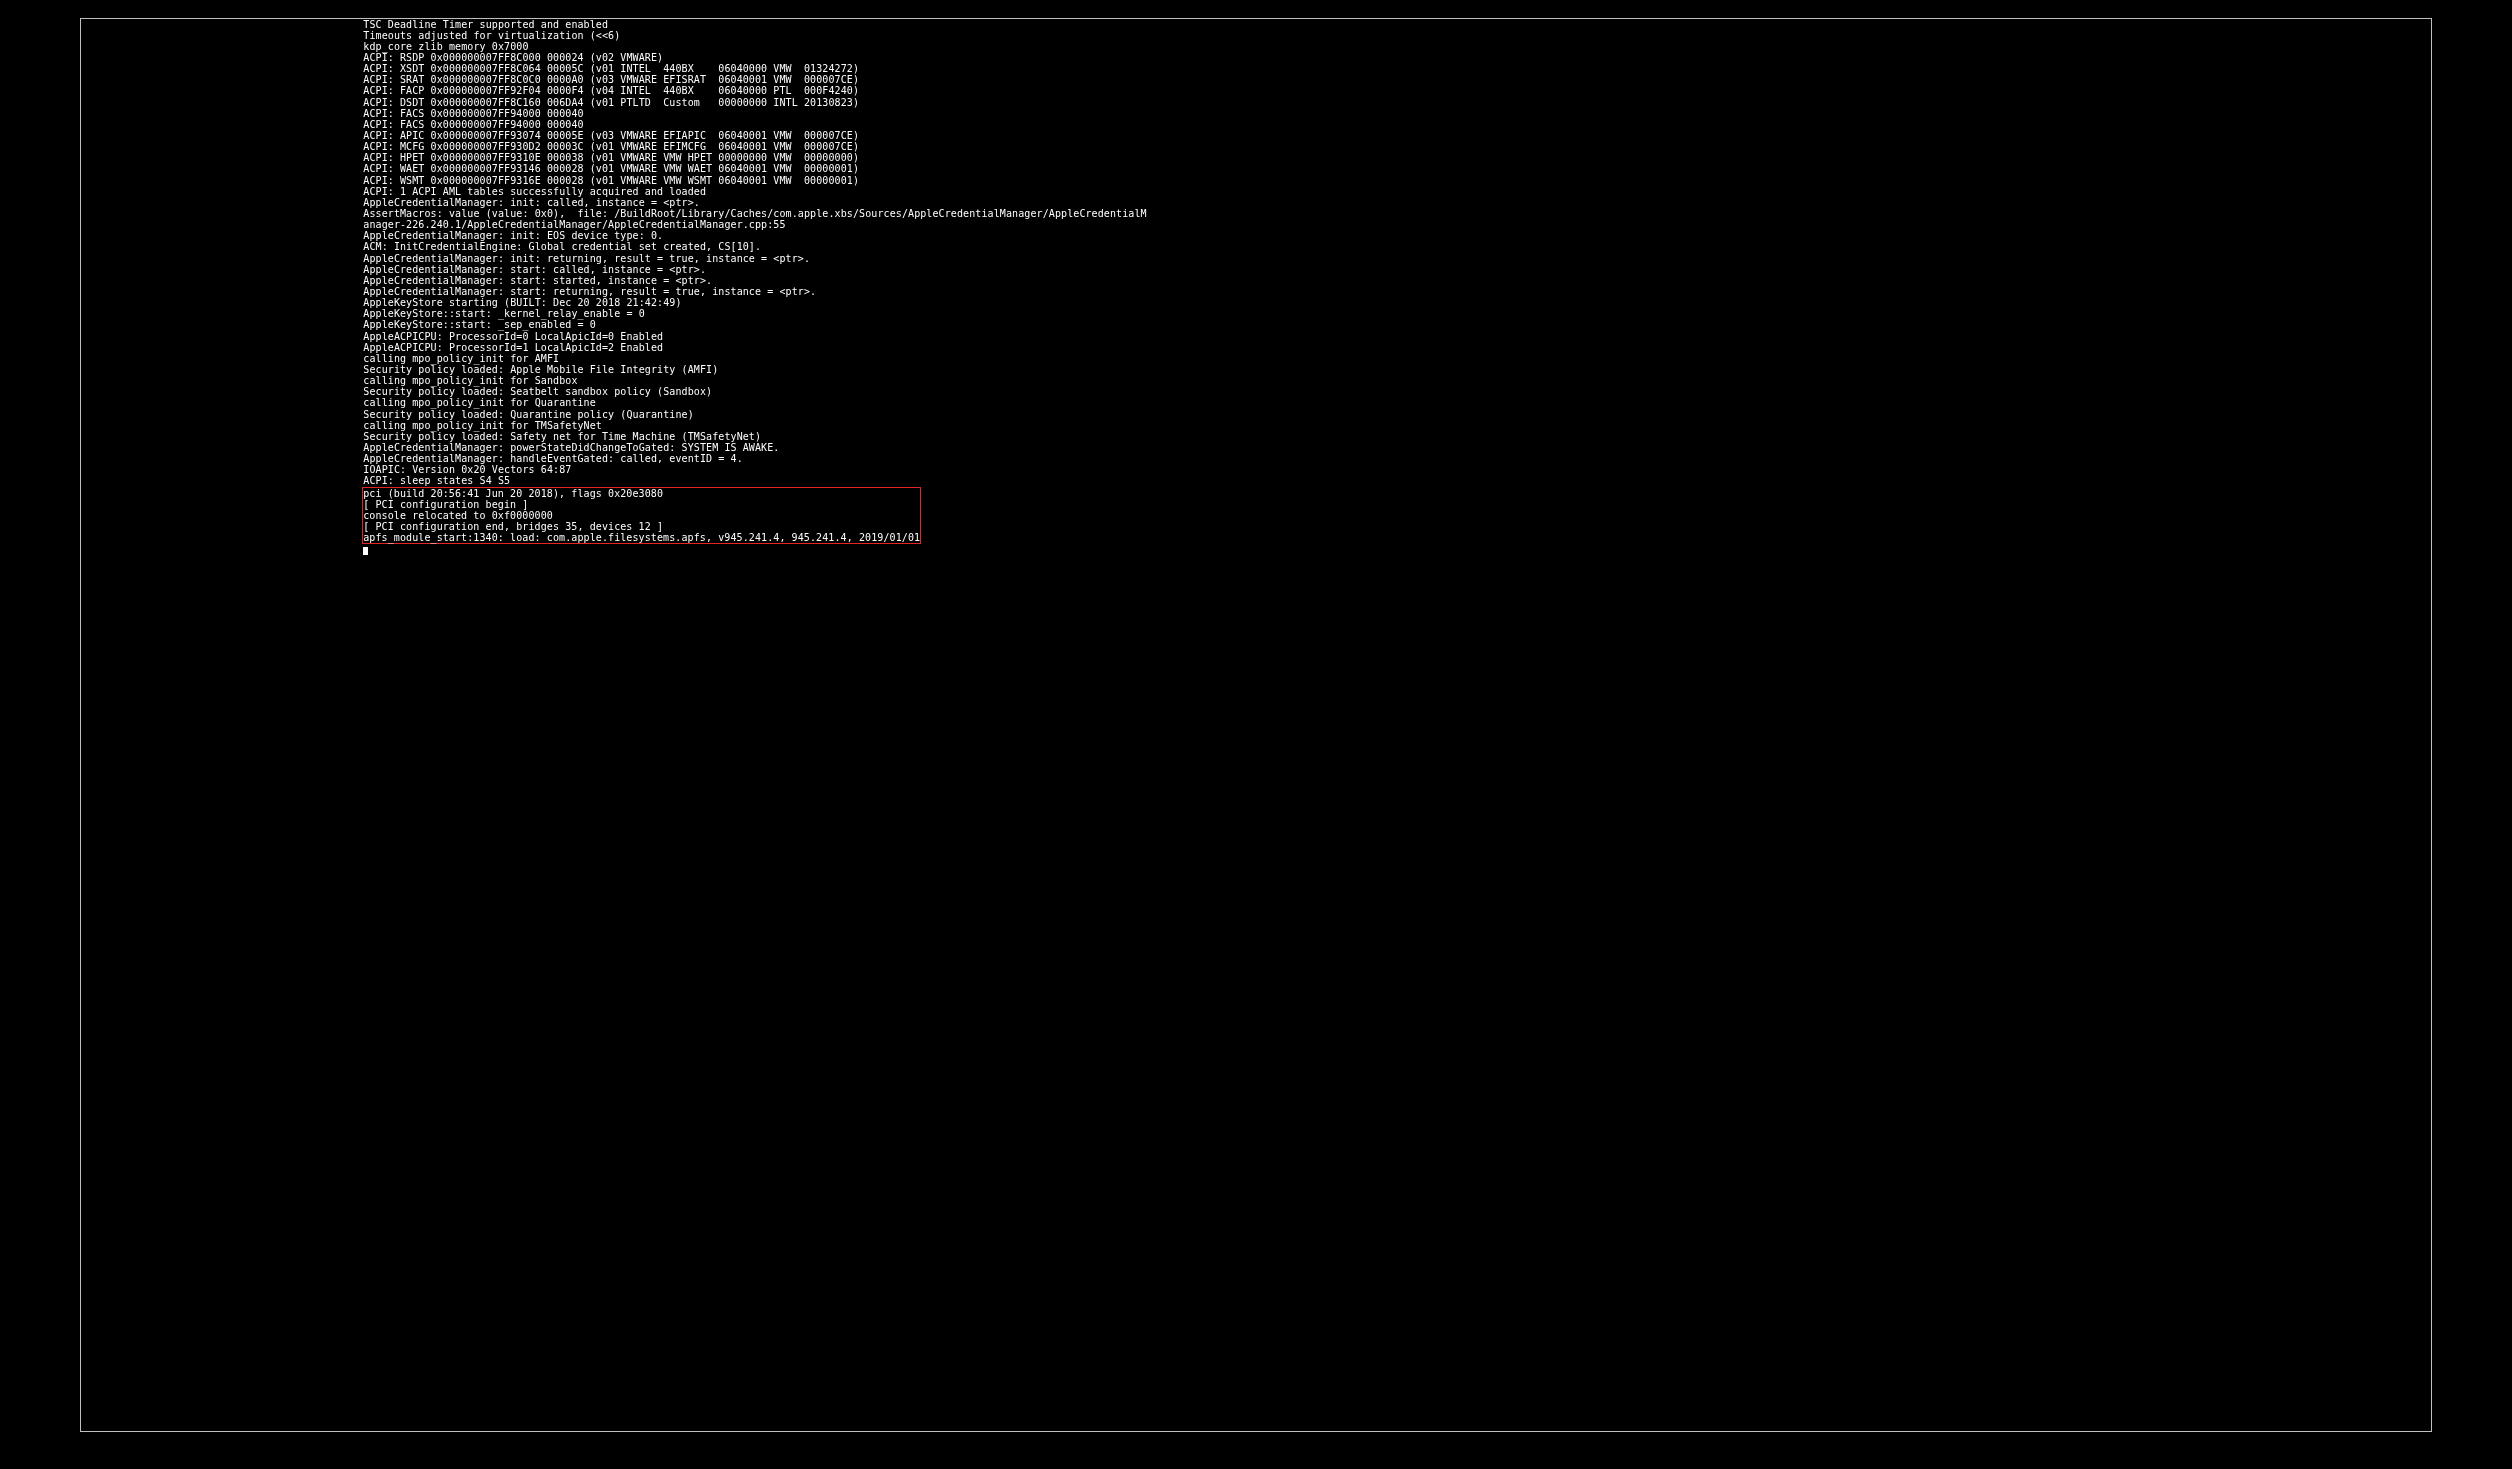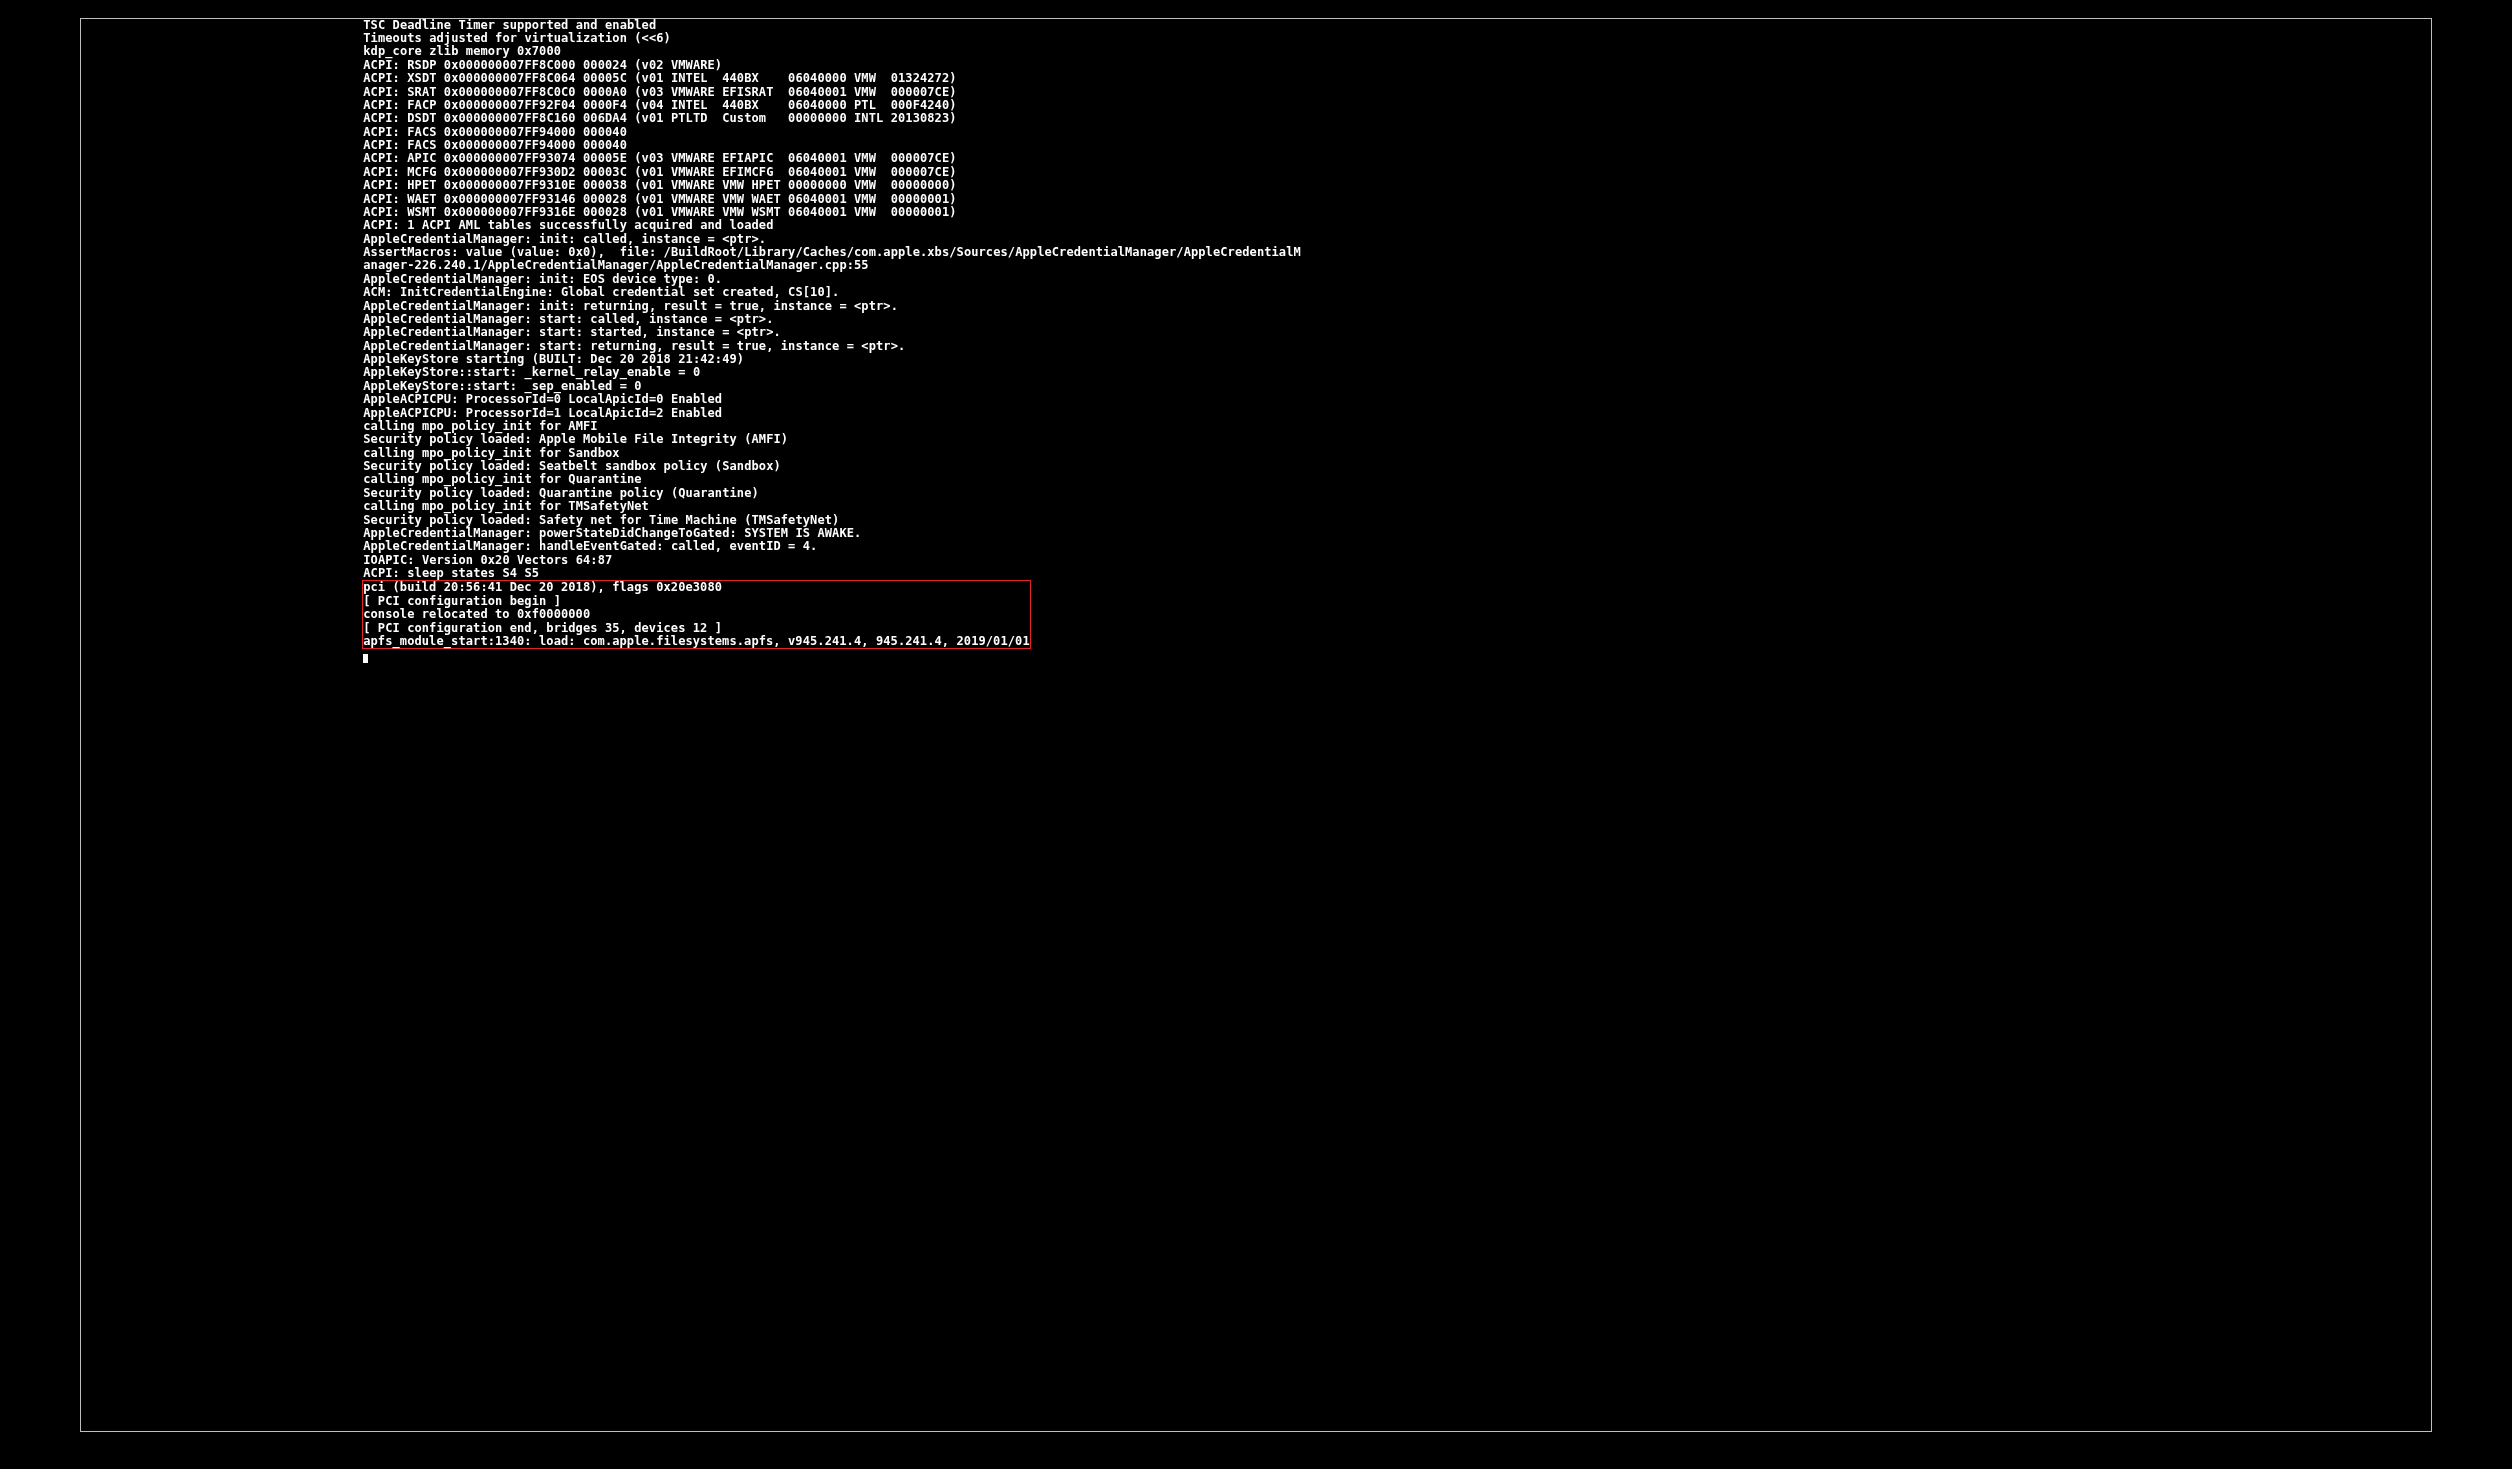--- a/index.html
+++ b/index.html
@@ -25,25 +25,25 @@
     top: 0;
     left: 0;
     right: 0;
     bottom: 0;
     padding: 0;
     box-sizing: border-box;
   }
   .log-area {
     padding-left: 12%;
     font-family: "Andale Mono", "Menlo", "Consolas", "DejaVu Sans Mono", monospace;
-    font-size: 12px;
+    font-size: 10px;
     line-height: 1.115;
     color: #ffffff;
     white-space: pre;
-    font-weight: bold;
+    font-weight: normal;
     letter-spacing: 0.1px;
   }
   .highlight-box {
     border: 1.1px solid #e22424;
     display: inline-block;
     padding: 0 0 0 0;
     margin-left: -1.1px;
     box-sizing: border-box;
   }
   .cursor {
@@ -94,21 +94,21 @@
 Security policy loaded: Apple Mobile File Integrity (AMFI)
 calling mpo_policy_init for Sandbox
 Security policy loaded: Seatbelt sandbox policy (Sandbox)
 calling mpo_policy_init for Quarantine
 Security policy loaded: Quarantine policy (Quarantine)
 calling mpo_policy_init for TMSafetyNet
 Security policy loaded: Safety net for Time Machine (TMSafetyNet)
 AppleCredentialManager: powerStateDidChangeToGated: SYSTEM IS AWAKE.
 AppleCredentialManager: handleEventGated: called, eventID = 4.
 IOAPIC: Version 0x20 Vectors 64:87
-ACPI: sleep states S4 S5</div><span class="highlight-box" id="highlight-block">pci (build 20:56:41 Dec 20 2018), flags 0x20e3080
+ACPI: sleep states S4 S5</div><span class="highlight-box" id="highlight-block">pci (build 20:56:41 Jun 20 2018), flags 0x20e3080
 [ PCI configuration begin ]
 console relocated to 0xf0000000
 [ PCI configuration end, bridges 35, devices 12 ]
 apfs_module_start:1340: load: com.apple.filesystems.apfs, v945.241.4, 945.241.4, 2019/01/01</span>
 <span class="cursor"></span></div>
   </div>
 </div>
 
 
 </body></html>

